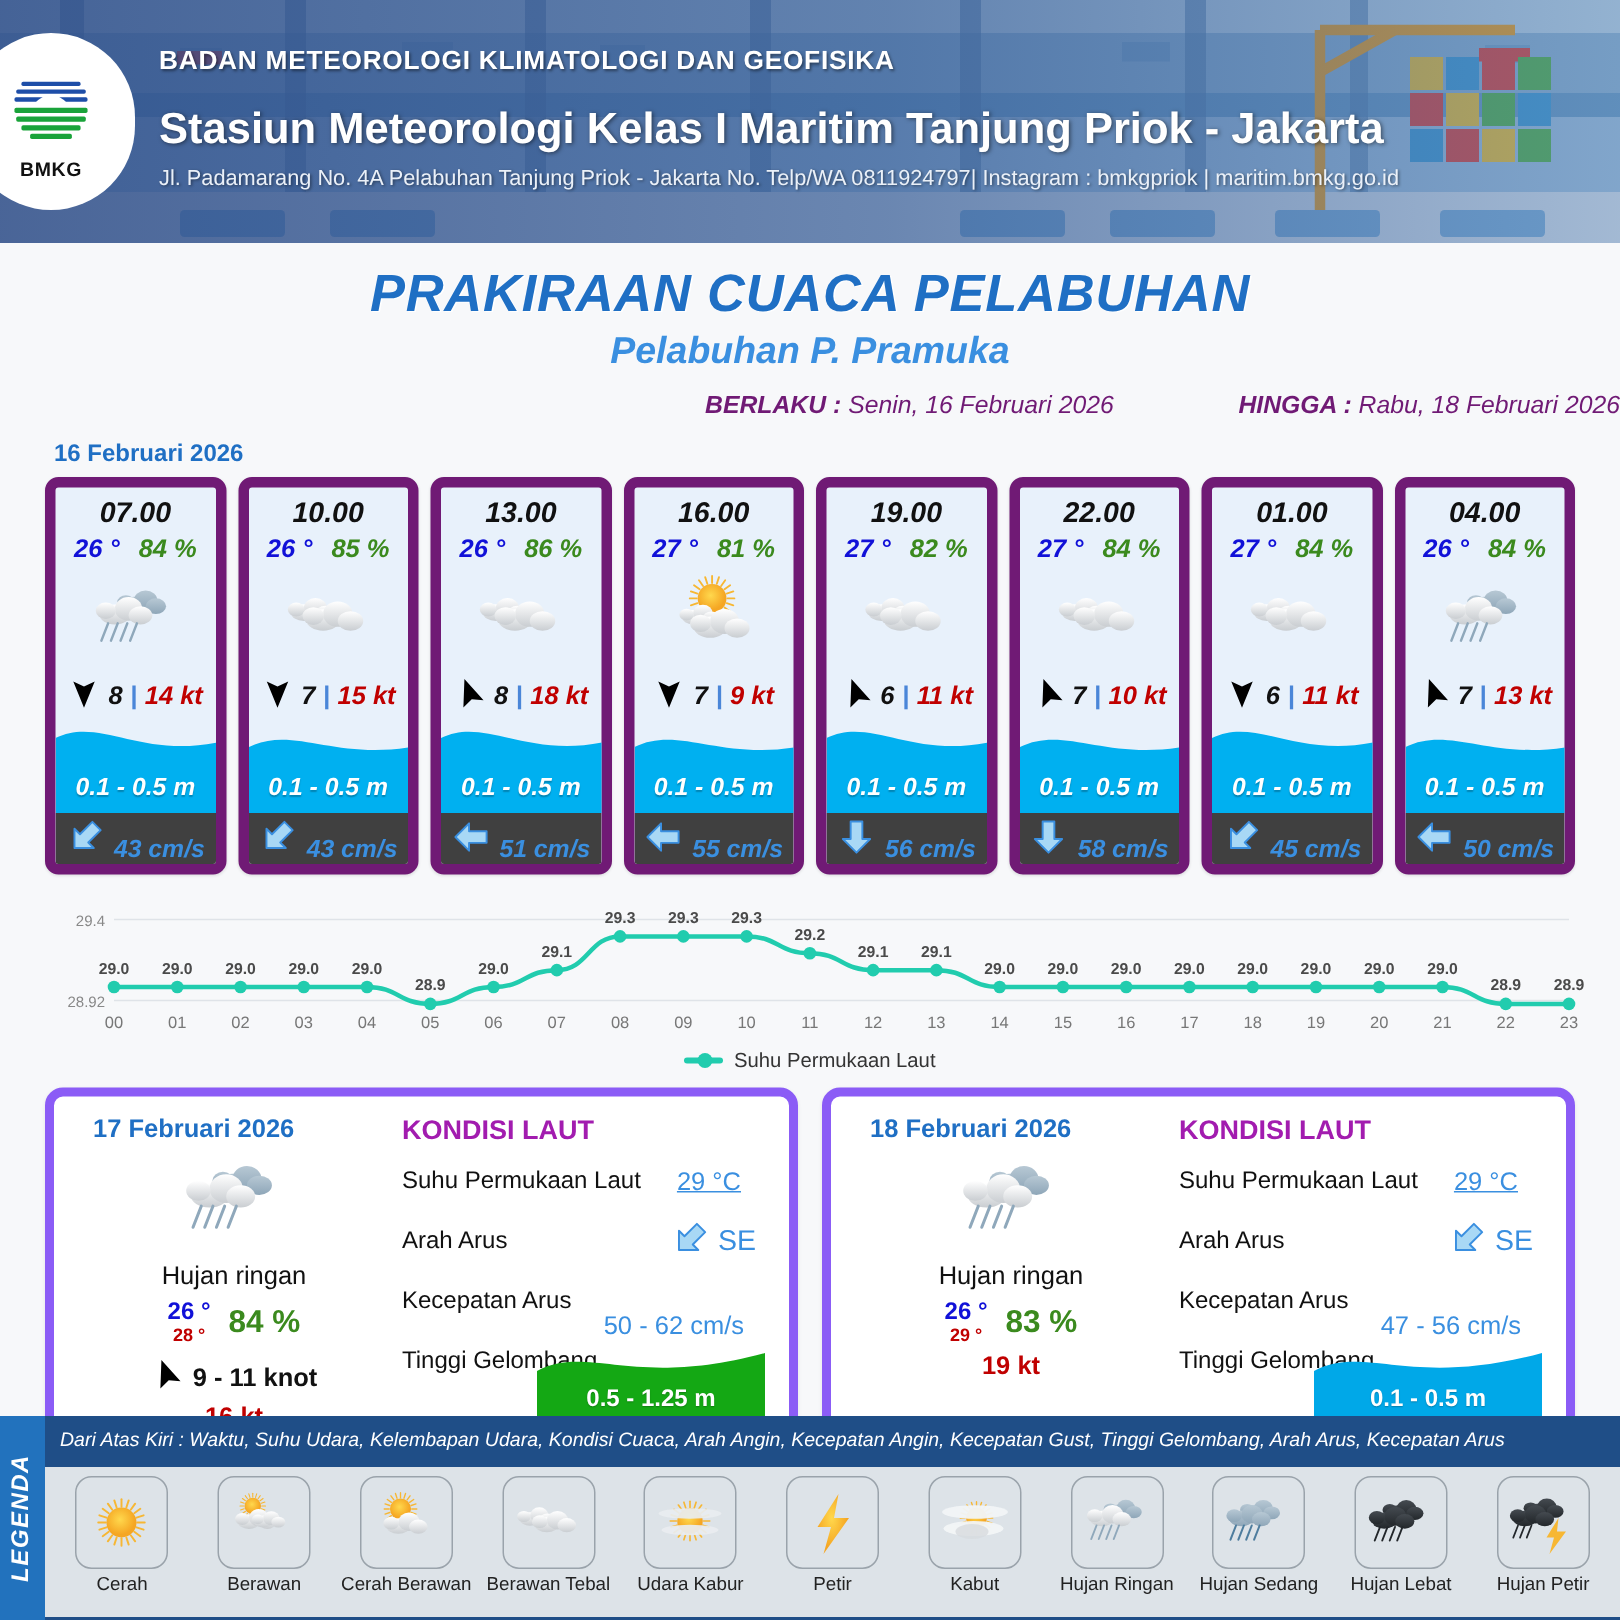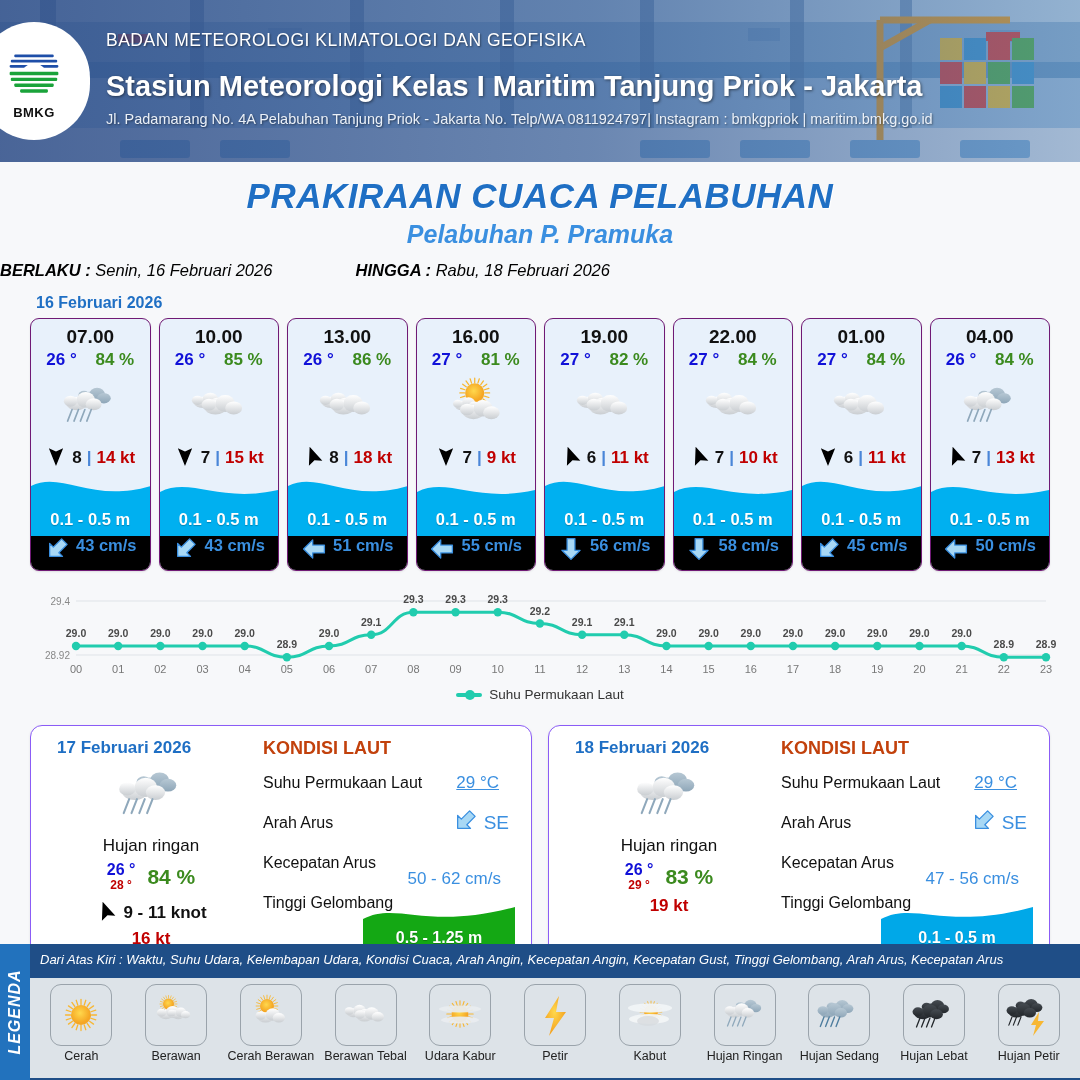--- a/index.html
+++ b/index.html
@@ -32,21 +32,21 @@
     align-items: center; justify-content: center;
     z-index: 4;
   }
   .logo-mark { width: 58px; height: 62px; }
   .logo-text {
     font-size: 13px; font-weight: bold; color: #111;
     letter-spacing: .4px; margin-top: 1px;
   }
   .hdr-text { position: absolute; left: 106px; top: 30px; z-index: 3; }
   .hdr-line1 {
-    color: #fff; font-size: 17.5px; font-weight: normal;
+    color: #fff; font-size: 17.5px; font-weight: bold;
     letter-spacing: .5px;
     text-shadow: 1px 1px 2px rgba(0,0,0,.45);
   }
   .hdr-line2 {
     color: #fff; font-size: 29px; font-weight: bold;
     margin-top: 19px; letter-spacing: 0px;
     text-shadow: 1px 1px 3px rgba(0,0,0,.5);
   }
   .hdr-line3 {
     color: #eaf0f8; font-size: 14.5px; margin-top: 8px;
@@ -58,45 +58,46 @@
   .title-main {
     font-size: 35px; font-weight: bold; color: #1f6fc4;
     letter-spacing: .5px;
     text-shadow: 1px 1px 0 rgba(255,255,255,.9);
   }
   .title-sub {
     font-size: 25px; font-weight: bold; color: #3a8fe0;
     margin-top: 4px;
   }
   .valid-row {
-    margin-top: 12px; text-align: left;
-    font-size: 16.5px; color: #000000;
+    margin-top: 12px; text-align: right;
+    font-size: 16.5px; color: #701a75;
   }
   .valid-row .lbl { font-weight: bold; }
   .valid-row .gap { display: inline-block; width: 74px; }
 
   
   .day-label {
     color: #1f6fc4; font-weight: bold; font-size: 16px;
     margin: 14px 0 6px 36px;
   }
 
   
   .cards {
     display: flex; gap: 8px;
     padding: 0 30px;
   }
   .card {
     width: 126px;
     background: #e8f1fb;
-    border: 1px solid #701a75;
+    border: 7px solid #701a75;
     border-radius: 9px;
     overflow: hidden;
     position: relative;
     box-shadow: 0 1px 2px rgba(0,0,0,.10);
+    font-style: italic;
   }
   .c-time {
     text-align: center; font-size: 19px; font-weight: bold;
     color: #111; padding: 7px 0 2px;
   }
   .c-th { display: flex; justify-content: space-around; align-items: baseline; padding: 0 6px 2px; }
   .c-temp { font-size: 17px; font-weight: bold; color: #1111d8; }
   .c-hum  { font-size: 17px; font-weight: bold; color: #3b8a1e; }
   .c-icon { height: 70px; display: flex; align-items: center; justify-content: center; }
   .c-wind {
@@ -107,22 +108,22 @@
   .c-bar  { color: #4a86d8; font-weight: bold; font-size: 17px; }
   .c-gust { font-size: 17px; font-weight: bold; color: #c00000; }
   .c-wave-wrap { position: relative; height: 62px; }
   .c-wave-svg { position: absolute; left: 0; top: 0; width: 126px; height: 62px; }
   .c-wave-txt {
     position: absolute; left: 0; right: 0; bottom: 7px;
     text-align: center; color: #fff; font-size: 16.5px; font-weight: bold;
     text-shadow: 0 1px 1px rgba(0,0,0,.25);
   }
   .c-cur {
-    display: flex; align-items: flex-start; justify-content: center; gap: 6px;
-    height: 34px; background: #000000;
+    display: flex; align-items: flex-end; justify-content: center; gap: 6px;
+    height: 34px; background: #404040;
   }
   .c-cur-txt { color: #3a8fe0; font-size: 16.5px; font-weight: bold; }
 
   
   .chart-box {
     margin: 14px 22px 0 22px;
     height: 120px;
     position: relative;
   }
   .chart-svg { width: 1036px; height: 100px; display: block; }
@@ -135,28 +136,27 @@
     content: ""; position: absolute; left: 9px; top: -3px;
     width: 10px; height: 10px; border-radius: 50%; background: #21ccae;
   }
   .legend-lbl { font-size: 13.5px; color: #333; }
 
   
   .panels { display: flex; gap: 16px; padding: 8px 30px 0; }
   .panel {
     flex: 1;
     background: #fff;
-    border: 1px solid #8b5cf6;
+    border: 6px solid #8b5cf6;
     border-radius: 12px;
     height: 245px;
     display: flex;
     padding: 12px 14px;
     box-shadow: 0 1px 3px rgba(0,0,0,.08);
     position: relative;
-    margin-top: 12px;
   }
   .p-left { width: 212px; text-align: center; position: relative; }
   .p-date {
     color: #1f6fc4; font-weight: bold; font-size: 17px;
     text-align: left; margin-left: 12px;
   }
   .p-icon { height: 72px; display: flex; align-items: center; justify-content: center; margin-top: 2px; }
   .p-cond { font-size: 17px; color: #111; margin-top: 4px; }
   .p-temps {
     display: flex; align-items: center; justify-content: center;
@@ -167,21 +167,21 @@
   .p-tmax { color: #c00000; font-weight: bold; font-size: 12px; }
   .p-hum  { color: #3b8a1e; font-weight: bold; font-size: 21px; }
   .p-wind {
     display: flex; align-items: center; justify-content: center;
     gap: 6px; margin-top: 7px;
   }
   .p-wtxt { font-size: 17px; font-weight: bold; color: #111; }
   .p-gust { font-size: 17px; font-weight: bold; color: #c00000; margin-top: 3px; }
 
   .p-right { flex: 1; position: relative; padding-left: 6px; }
-  .p-rtitle { color: #c2410c; font-weight: bold; font-size: 18px; margin-bottom: 4px; }
+  .p-rtitle { color: #a21caf; font-weight: bold; font-size: 18px; margin-bottom: 4px; }
   .p-row { display: flex; align-items: center; height: 40px; position: relative; }
   .p-rlbl { font-size: 16px; color: #111; }
   .p-rval {
     position: absolute; right: 8px;
     color: #3a8fe0; font-size: 17px; font-weight: normal;
     display: flex; align-items: center; gap: 6px;
   }
   .p-rval.sst { right: 18px; text-decoration: underline; }
   .p-spd {
     position: absolute; right: 16px; top: 26px;

